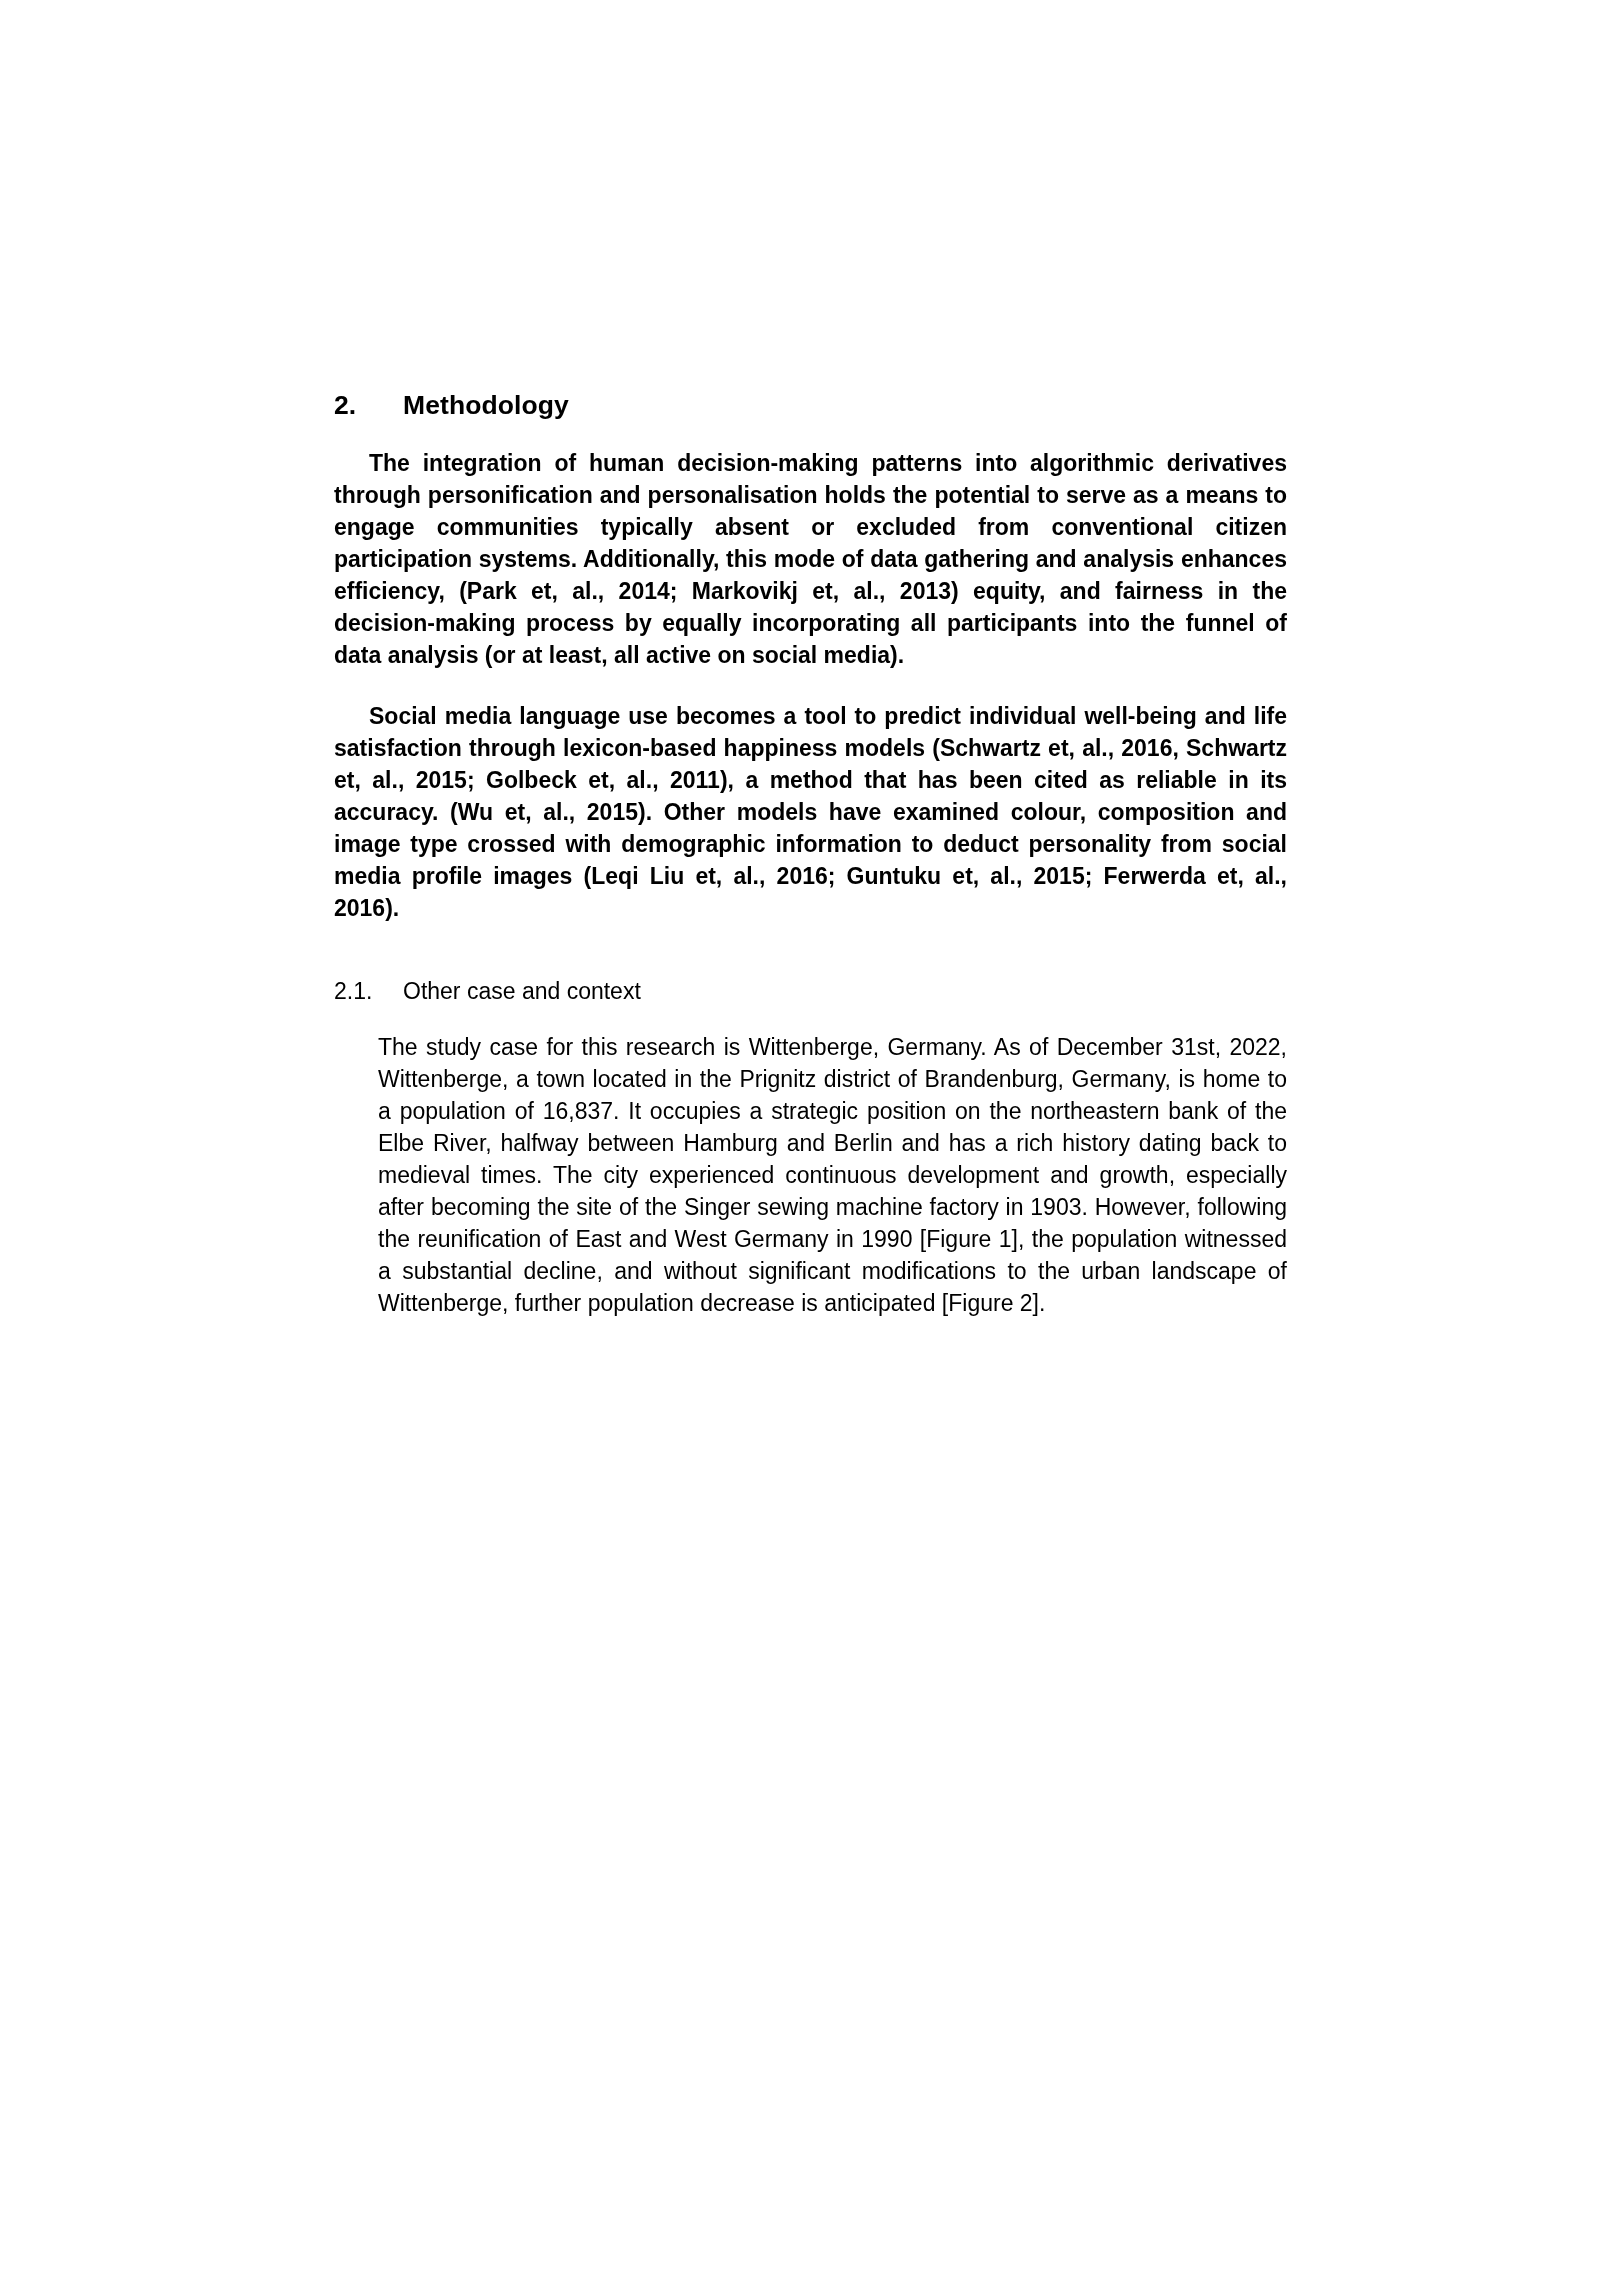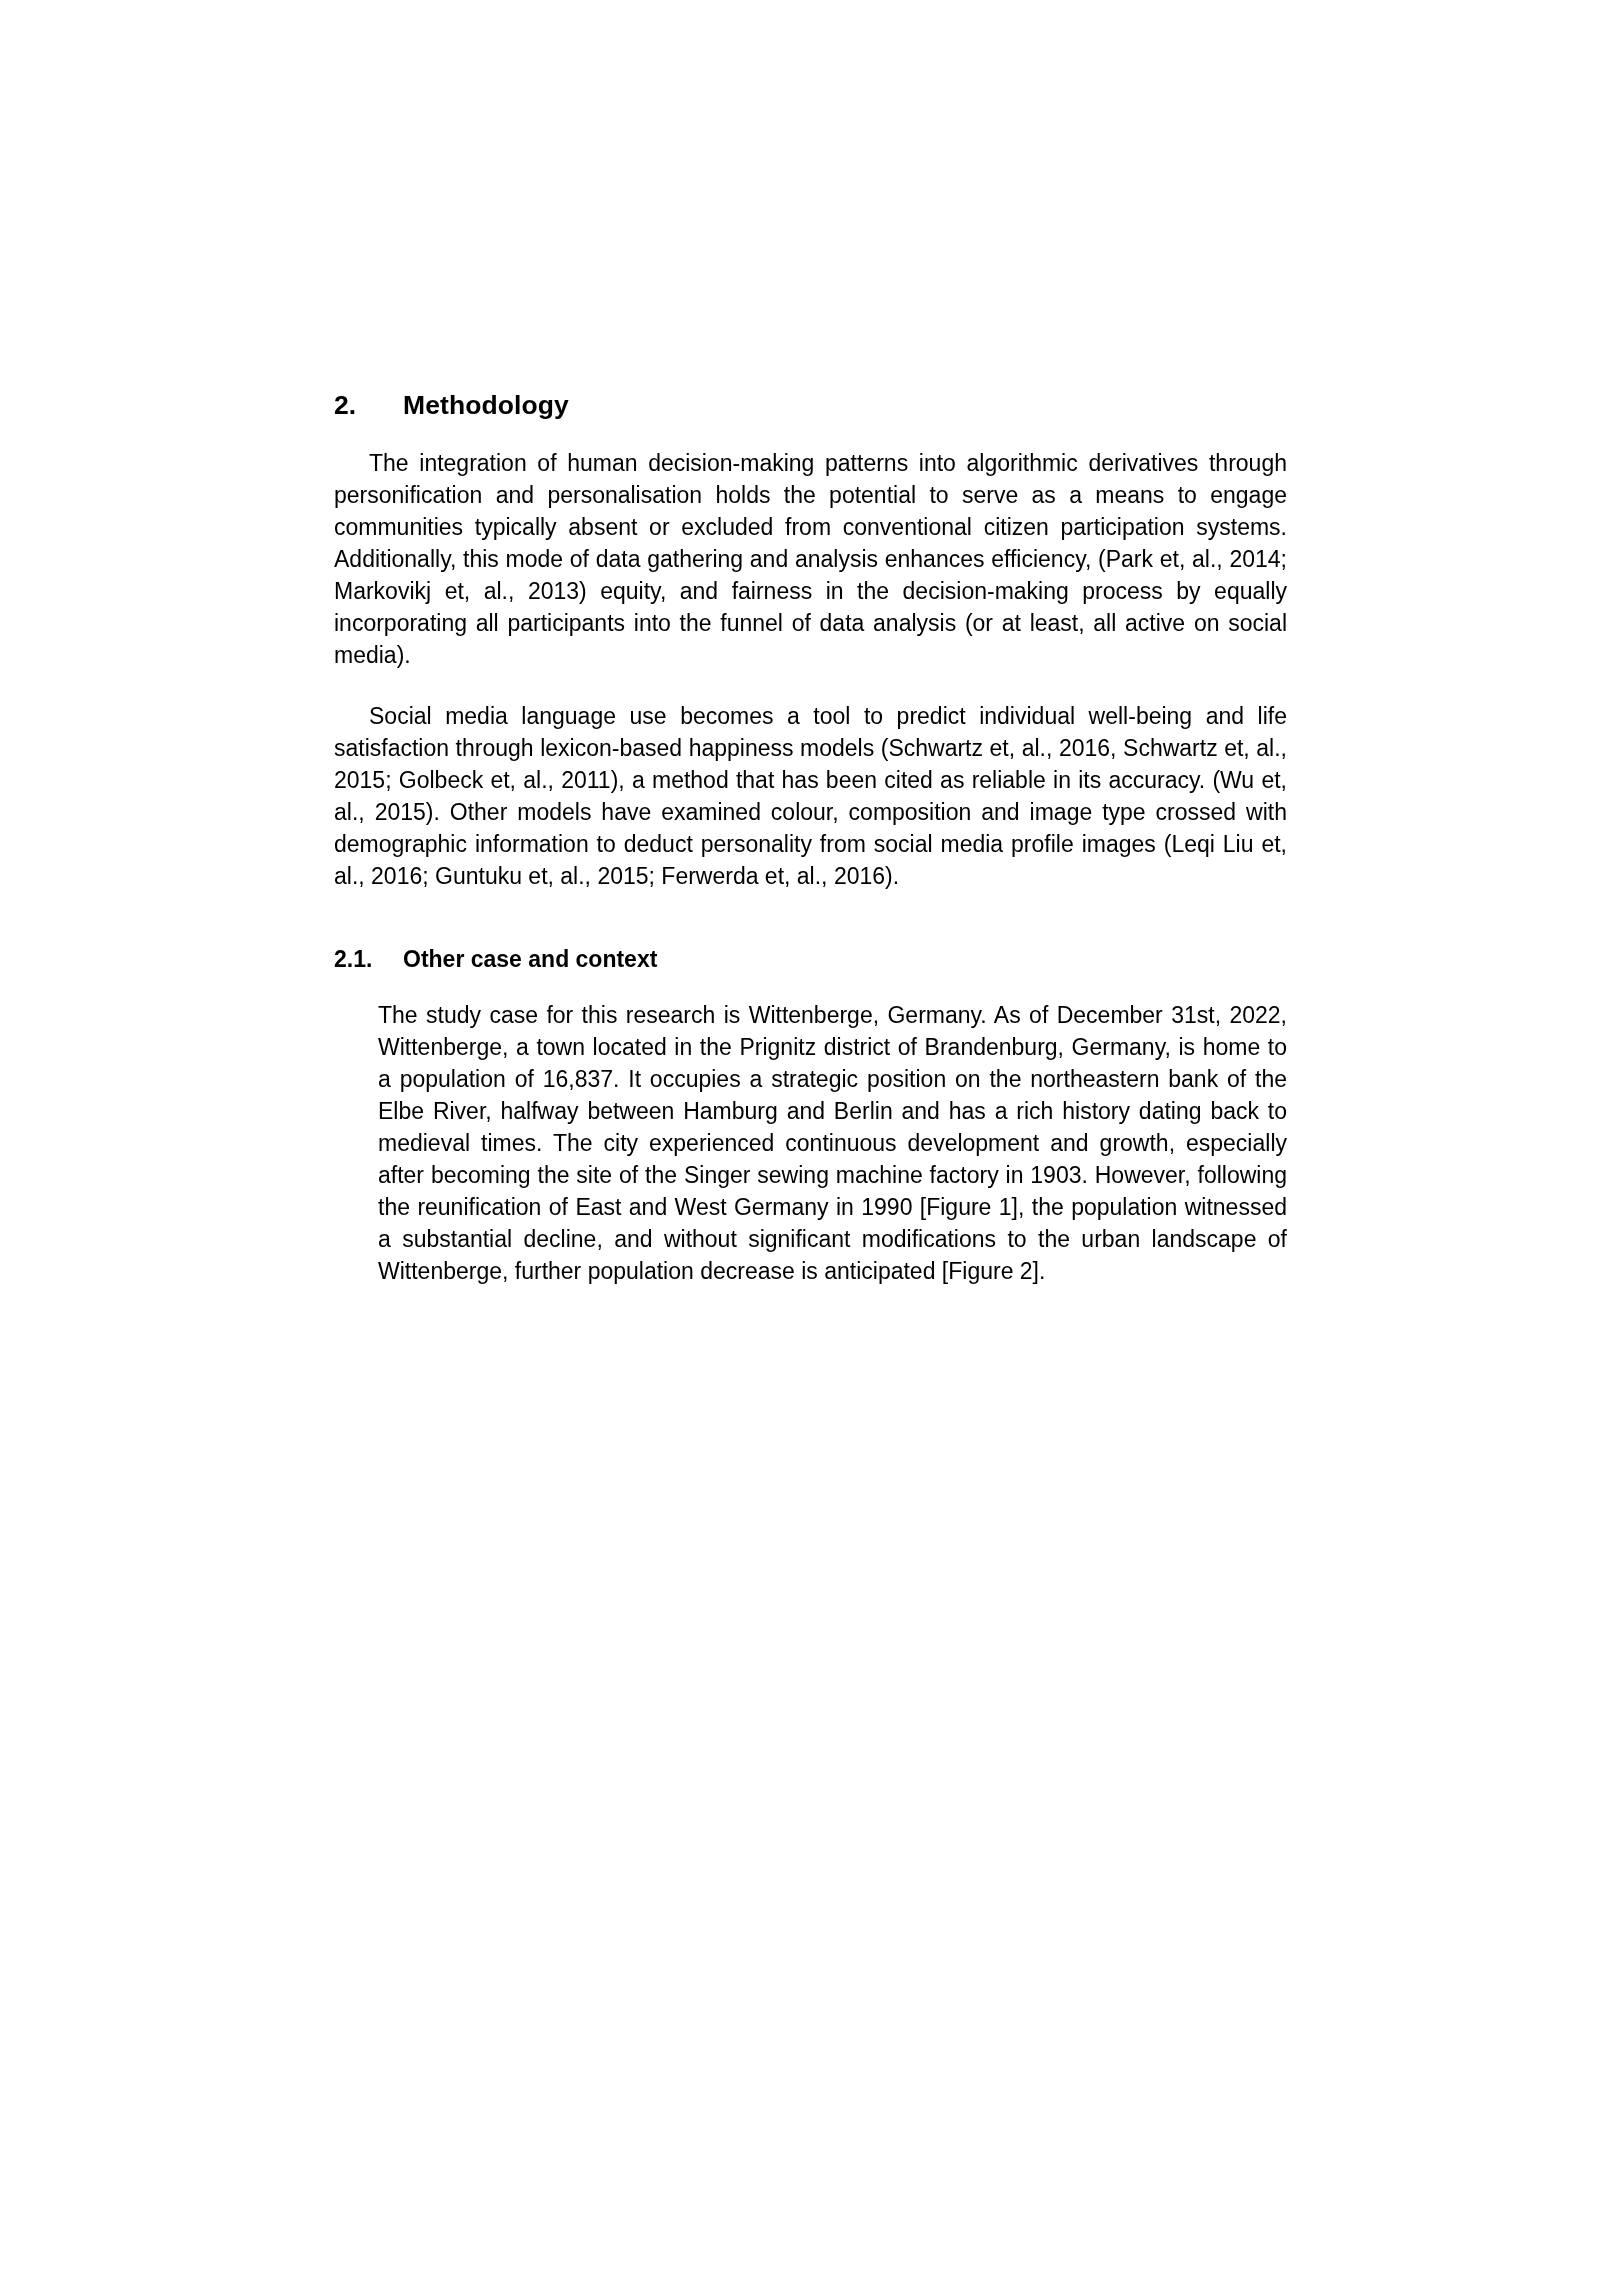--- a/index.html
+++ b/index.html
@@ -32,41 +32,42 @@
     margin: 0 0 25.5px 0;
     letter-spacing: 0.1px;
     display: flex;
   }
   .h1 .num {
     width: 69px;
     flex: 0 0 69px;
   }
   .h2 {
     font-size: 23px;
-    font-weight: bold;
+    font-weight: normal;
     line-height: 29px;
     margin: 53px 0 25.5px 0;
     display: flex;
   }
   .h2 .num {
     width: 69px;
     flex: 0 0 69px;
   }
 
   
   .para {
     font-size: 23px;
     line-height: 32px;
     text-align: justify;
     text-justify: inter-word;
     margin: 0 0 29px 0;
     hyphens: none;
   }
   .para.indent {
     text-indent: 35px;
+    font-weight: bold;
   }
   .para.noindent {
     text-indent: 0;
     margin-left: 44px;
   }
   .para.last {
     margin-bottom: 0;
   }
   
 </style>

